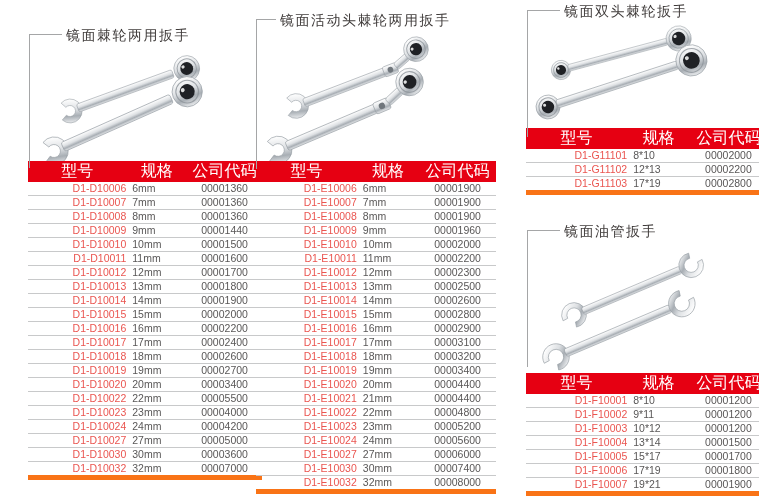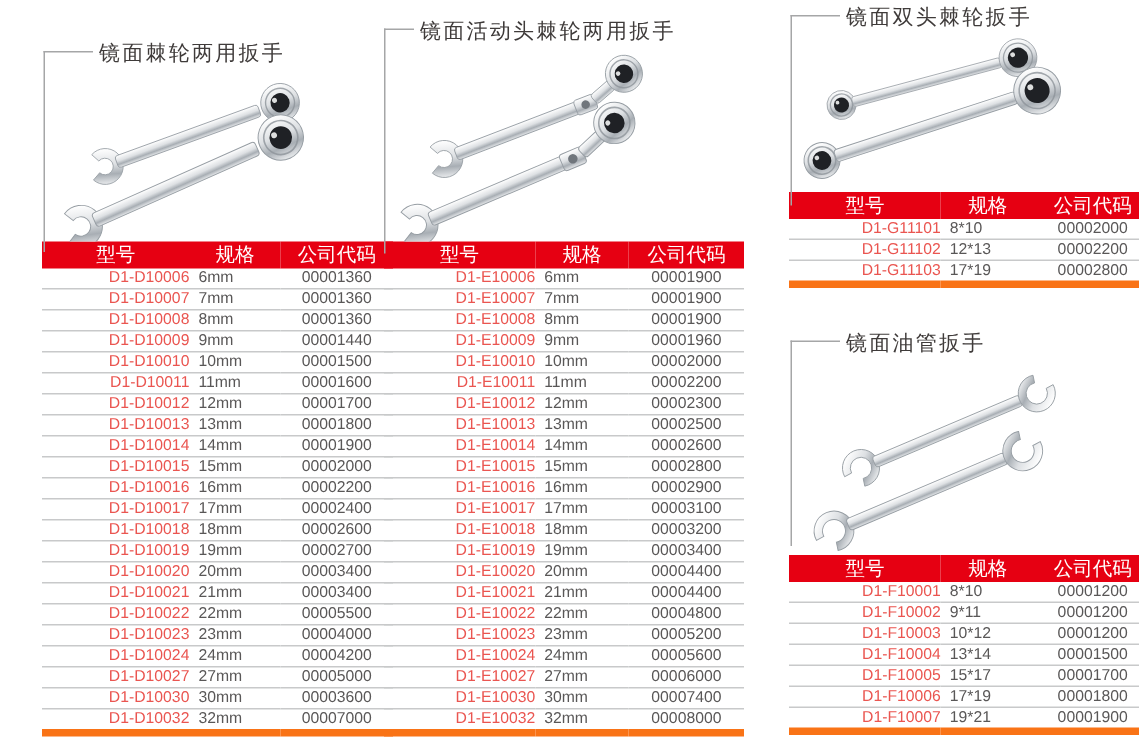--- a/index.html
+++ b/index.html
@@ -23,21 +23,21 @@
   #sec-d .title-row { margin-top:28px; padding-left:38px; }
   #sec-d .bracket { left:1px; top:7px; width:33px; height:137px; }
 
   .photo { display:block; }
   #sec-a .photo { height:110px; margin-top:6px; }
   #sec-b .photo { height:127px; margin-top:4px; }
   #sec-c .photo { height:103px; margin-top:4px; }
   #sec-d .photo { height:128px; margin-top:4px; }
 
   table { width:100%; border-collapse:collapse; table-layout:fixed; }
-  th { background:#e60012; color:#ffffff; font-size:13px; font-weight:normal;
+  th { background:#e60012; color:#ffffff; font-size:16px; font-weight:normal;
        height:16px; text-align:center; }
   col.c-model { width:42%; } col.c-spec { width:26%; } col.c-code { width:32%; }
   td { font-size:10.5px; height:13px; line-height:13px; border-bottom:1px solid #c8c9ca;
        color:#595757; white-space:nowrap; overflow:hidden; }
   td.model { color:#ea5550; text-align:right; }
   td.spec  { text-align:left; padding-left:6px; }
   td.code  { text-align:center; }
   tbody tr:last-child td { border-bottom:5px solid #f97316; }
 
   .metal { fill:url(#met); stroke:#969da3; stroke-width:0.6; }
@@ -193,25 +193,20 @@
           <td class="model">D1-D10019</td>
           <td class="spec">19mm</td>
           <td class="code">00002700</td>
         </tr>
           <tr>
           <td class="model">D1-D10020</td>
           <td class="spec">20mm</td>
           <td class="code">00003400</td>
         </tr>
           <tr>
-          <td class="model">D1-D10021</td>
-          <td class="spec">21mm</td>
-          <td class="code">00003400</td>
-        </tr>
-          <tr>
           <td class="model">D1-D10022</td>
           <td class="spec">22mm</td>
           <td class="code">00005500</td>
         </tr>
           <tr>
           <td class="model">D1-D10023</td>
           <td class="spec">23mm</td>
           <td class="code">00004000</td>
         </tr>
           <tr>

